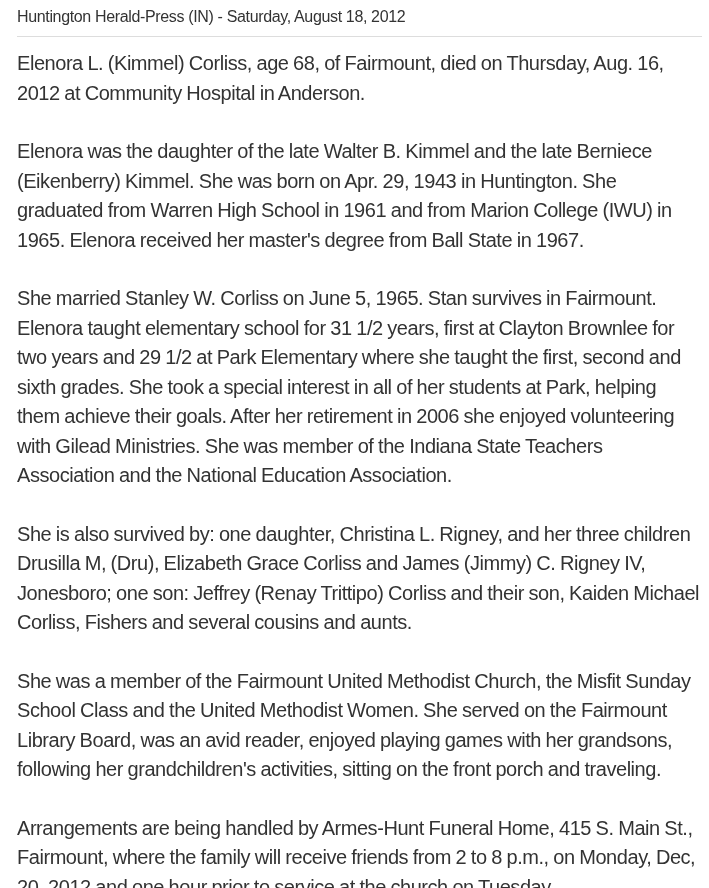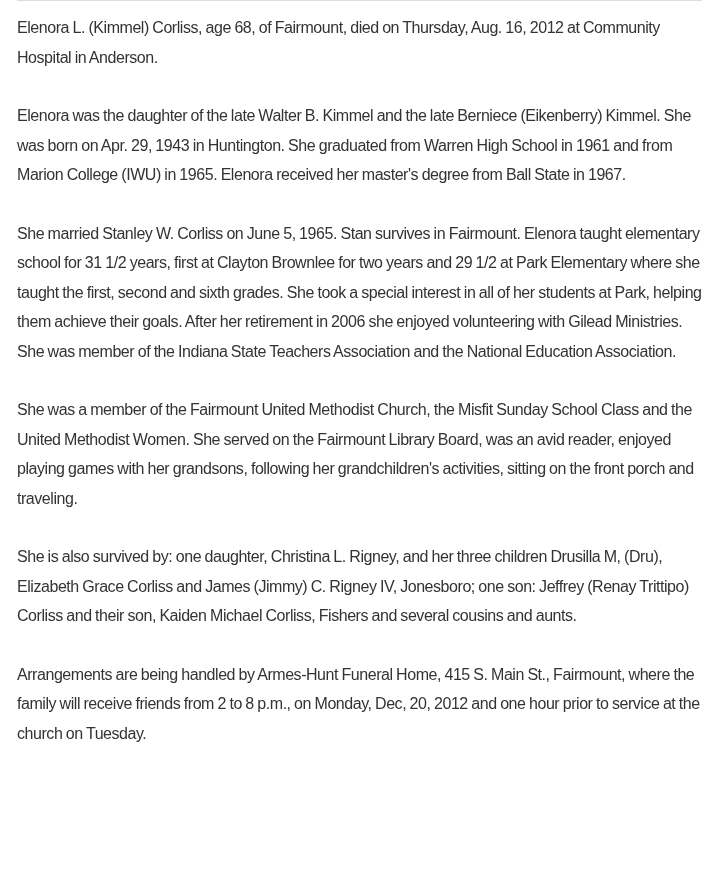--- a/index.html
+++ b/index.html
@@ -28,34 +28,35 @@
     .divider {
       height: 0;
       border: none;
       border-top: 1px solid #dddddd;
       margin: 0 0 0 0;
     }
     .body-text {
       padding-top: 12px;
     }
     .para {
-      font-size: 16px;
+      font-size: 20px;
       line-height: 29.5px;
       margin: 0 0 29px 0;
       letter-spacing: -0.45px;
       word-spacing: -0.5px;
       color: #333333;
     }
   </style>
 </head>
 <body>
 
 <div class="container">
+  <div class="header">Huntington Herald-Press (IN) - Saturday, August 18, 2012</div>
   <hr class="divider">
   <div class="body-text">
     <p class="para">Elenora L. (Kimmel) Corliss, age 68, of Fairmount, died on Thursday, Aug. 16, 2012 at Community Hospital in Anderson.</p>
     <p class="para">Elenora was the daughter of the late Walter B. Kimmel and the late Berniece (Eikenberry) Kimmel. She was born on Apr. 29, 1943 in Huntington. She graduated from Warren High School in 1961 and from Marion College (IWU) in 1965. Elenora received her master's degree from Ball State in 1967.</p>
     <p class="para">She married Stanley W. Corliss on June 5, 1965. Stan survives in Fairmount. Elenora taught elementary school for 31 1/2 years, first at Clayton Brownlee for two years and 29 1/2 at Park Elementary where she taught the first, second and sixth grades. She took a special interest in all of her students at Park, helping them achieve their goals. After her retirement in 2006 she enjoyed volunteering with Gilead Ministries. She was member of the Indiana State Teachers Association and the National Education Association.</p>
+    <p class="para">She is also survived by: one daughter, Christina L. Rigney, and her three children Drusilla M, (Dru), Elizabeth Grace Corliss and James (Jimmy) C. Rigney IV, Jonesboro; one son: Jeffrey (Renay Trittipo) Corliss and their son, Kaiden Michael Corliss, Fishers and several cousins and aunts.</p>
     <p class="para">She was a member of the Fairmount United Methodist Church, the Misfit Sunday School Class and the United Methodist Women. She served on the Fairmount Library Board, was an avid reader, enjoyed playing games with her grandsons, following her grandchildren's activities, sitting on the front porch and traveling.</p>
-    <p class="para">She is also survived by: one daughter, Christina L. Rigney, and her three children Drusilla M, (Dru), Elizabeth Grace Corliss and James (Jimmy) C. Rigney IV, Jonesboro; one son: Jeffrey (Renay Trittipo) Corliss and their son, Kaiden Michael Corliss, Fishers and several cousins and aunts.</p>
     <p class="para">Arrangements are being handled by Armes-Hunt Funeral Home, 415 S. Main St., Fairmount, where the family will receive friends from 2 to 8 p.m., on Monday, Dec, 20, 2012 and one hour prior to service at the church on Tuesday.</p>
   </div>
 </div>
 
 </body></html>

